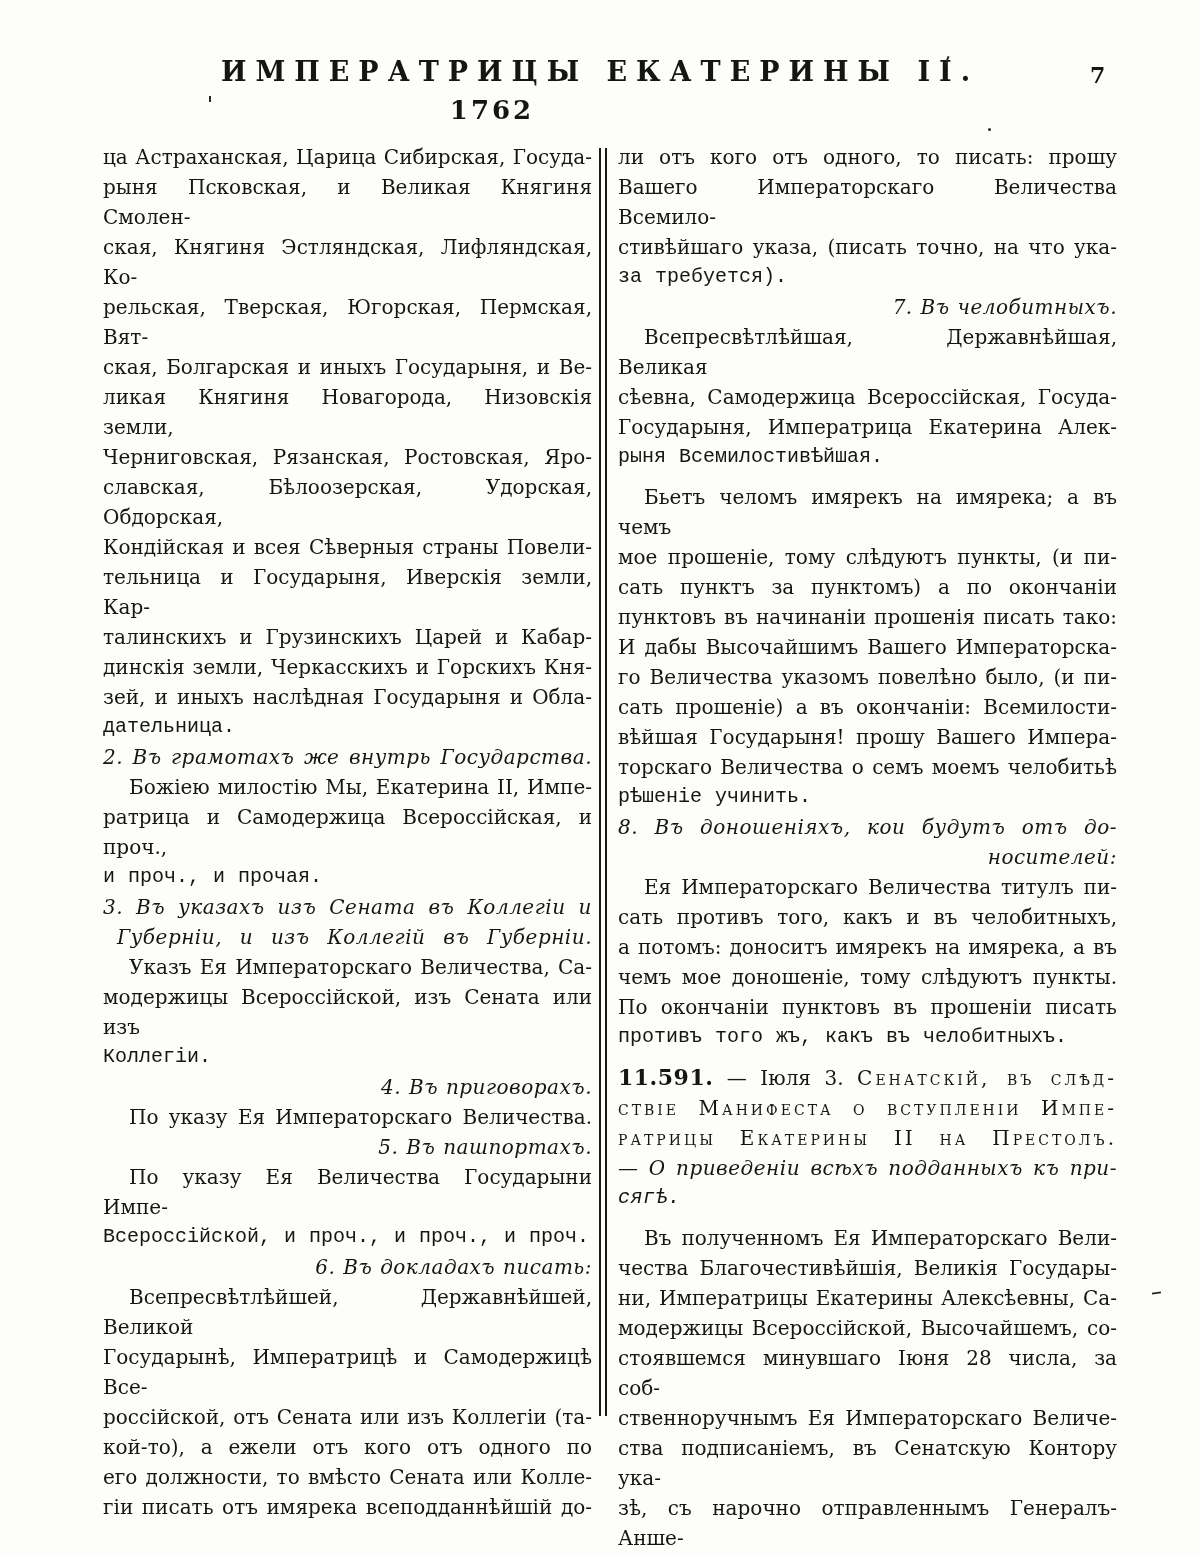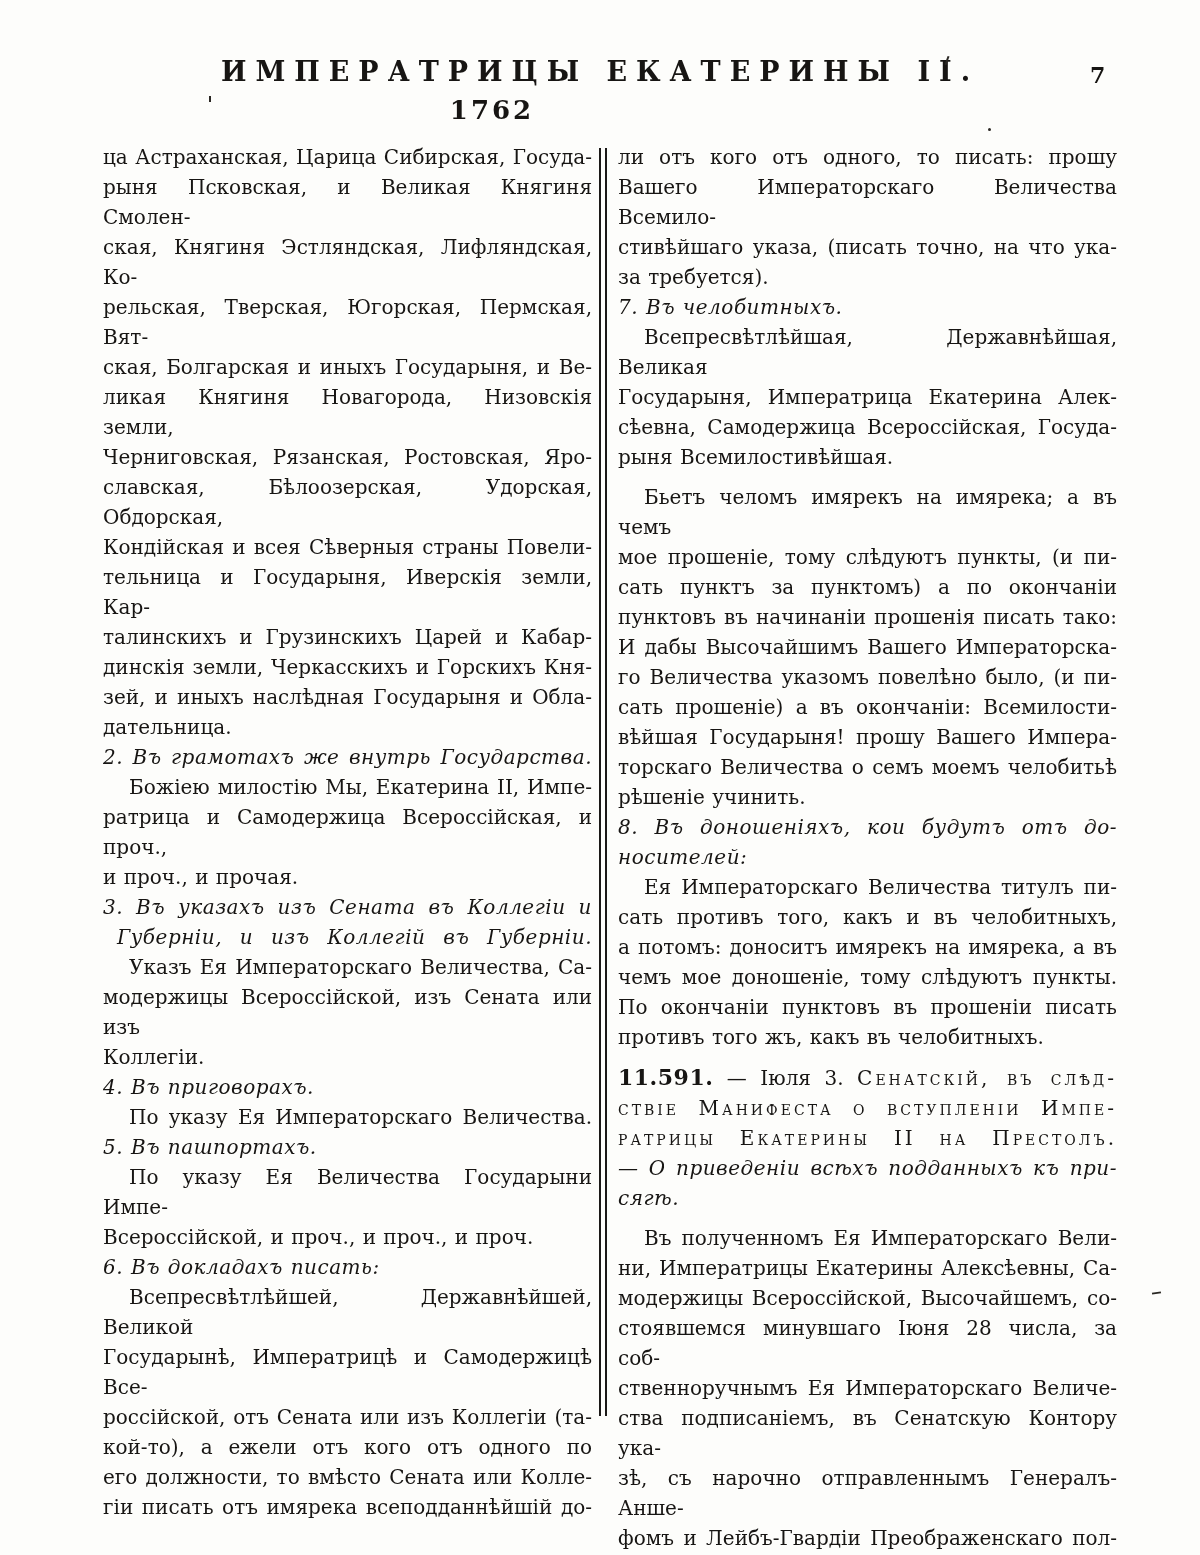--- a/index.html
+++ b/index.html
@@ -35,22 +35,22 @@
     position:absolute;left:599px;top:148px;height:1268px;width:4px;
     border-left:2px solid #1b1917;border-right:2px solid #1b1917;
   }
 
   
   .line{
     font-size:20px;line-height:30px;min-height:30px;
     word-spacing:1px;
   }
   .j{text-align:justify;text-align-last:justify;}
-  .l{text-align:left;}
-  .c{text-align:left;}
+  .l{text-align:left;font-family:Liberation Mono, monospace;}
+  .c{text-align:right;}
   .ind{text-indent:26px;}
   .ind-sm{text-indent:14px;}
   .ital{font-style:italic;letter-spacing:0.5px;}
   .caps{font-variant:small-caps;letter-spacing:3px;}
   .gap{margin-top:10px;}
   .seg{display:inline;}
   .seg.num{font-weight:bold;font-size:22px;letter-spacing:0.5px;}
   .seg.caps{font-variant:small-caps;letter-spacing:3px;margin-top:41px;}
 
   
@@ -108,22 +108,22 @@
       <div class="line j">его должности, то вмѣсто Сената или Колле-</div>
       <div class="line j">гіи писать отъ имярека всеподданнѣйшій до-</div>
     </div>
   <div class="col col-right">
       <div class="line j">ли отъ кого отъ одного, то писать: прошу</div>
       <div class="line j">Вашего Императорскаго Величества Всемило-</div>
       <div class="line j">стивѣйшаго указа, (писать точно, на что ука-</div>
       <div class="line l">за требуется).</div>
       <div class="line c ital">7. Въ челобитныхъ.</div>
       <div class="line j ind">Всепресвѣтлѣйшая, Державнѣйшая, Великая</div>
+      <div class="line j">сѣевна, Самодержица Всероссійская, Госуда-</div>
       <div class="line j">Государыня, Императрица Екатерина Алек-</div>
-      <div class="line j">сѣевна, Самодержица Всероссійская, Госуда-</div>
       <div class="line l">рыня Всемилостивѣйшая.</div>
       <div class="line j ind gap">Бьетъ челомъ имярекъ на имярека; а въ чемъ</div>
       <div class="line j">мое прошеніе, тому слѣдуютъ пункты, (и пи-</div>
       <div class="line j">сать пунктъ за пунктомъ) а по окончаніи</div>
       <div class="line j">пунктовъ въ начинаніи прошенія писать тако:</div>
       <div class="line j">И дабы Высочайшимъ Вашего Императорска-</div>
       <div class="line j">го Величества указомъ повелѣно было, (и пи-</div>
       <div class="line j">сать прошеніе) а въ окончаніи: Всемилости-</div>
       <div class="line j">вѣйшая Государыня! прошу Вашего Импера-</div>
       <div class="line j">торскаго Величества о семъ моемъ челобитьѣ</div>
@@ -135,20 +135,21 @@
       <div class="line j">а потомъ: доноситъ имярекъ на имярека, а въ</div>
       <div class="line j">чемъ мое доношеніе, тому слѣдуютъ пункты.</div>
       <div class="line j">По окончаніи пунктовъ въ прошеніи писать</div>
       <div class="line l">противъ того жъ, какъ въ челобитныхъ.</div>
       <div class="line j gap"><span class="seg num">11.591.</span><span class="seg "> — Іюля 3. </span><span class="seg caps">Сенатскій, въ слѣд-</span></div>
       <div class="line j caps">ствіе Манифеста о вступленіи Импе-</div>
       <div class="line j caps">ратрицы Екатерины II на Престолъ.</div>
       <div class="line j ital">— О приведеніи всѣхъ подданныхъ къ при-</div>
       <div class="line l ital">сягѣ.</div>
       <div class="line j ind gap">Въ полученномъ Ея Императорскаго Вели-</div>
+      <div class="line j">чества Благочестивѣйшія, Великія Государы-</div>
       <div class="line j">ни, Императрицы Екатерины Алексѣевны, Са-</div>
       <div class="line j">модержицы Всероссійской, Высочайшемъ, со-</div>
       <div class="line j">стоявшемся минувшаго Іюня 28 числа, за соб-</div>
       <div class="line j">ственноручнымъ Ея Императорскаго Величе-</div>
       <div class="line j">ства подписаніемъ, въ Сенатскую Контору ука-</div>
       <div class="line j">зѣ, съ нарочно отправленнымъ Генералъ-Анше-</div>
       <div class="line j">фомъ и Лейбъ-Гвардіи Преображенскаго пол-</div>
     </div>
 
   <div class="artifact a1"></div>

